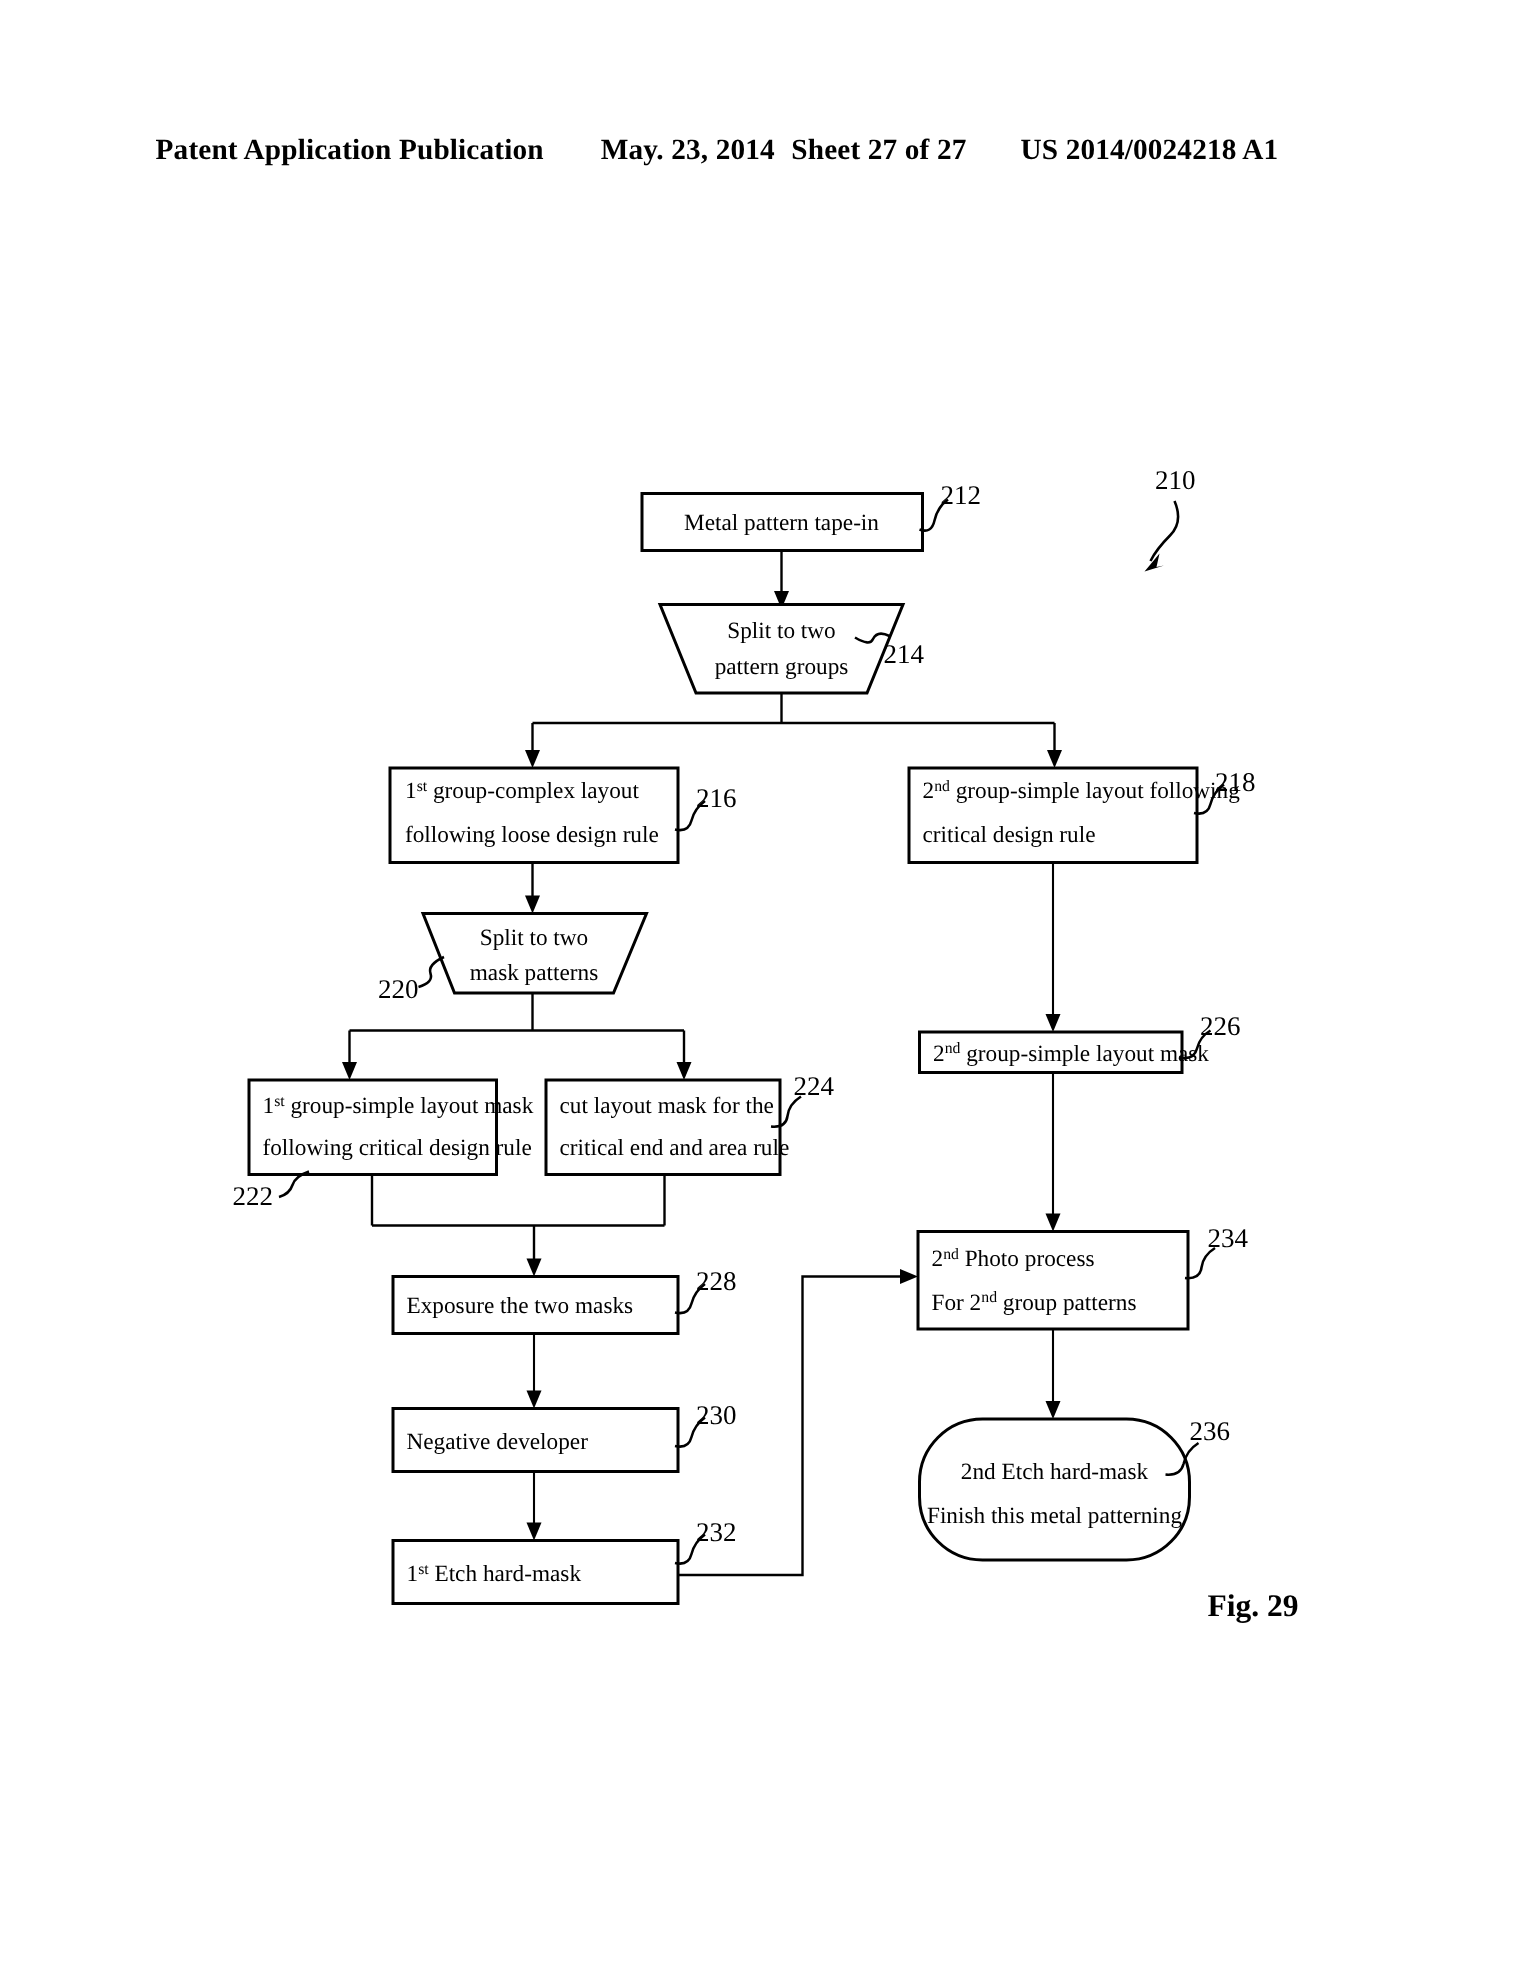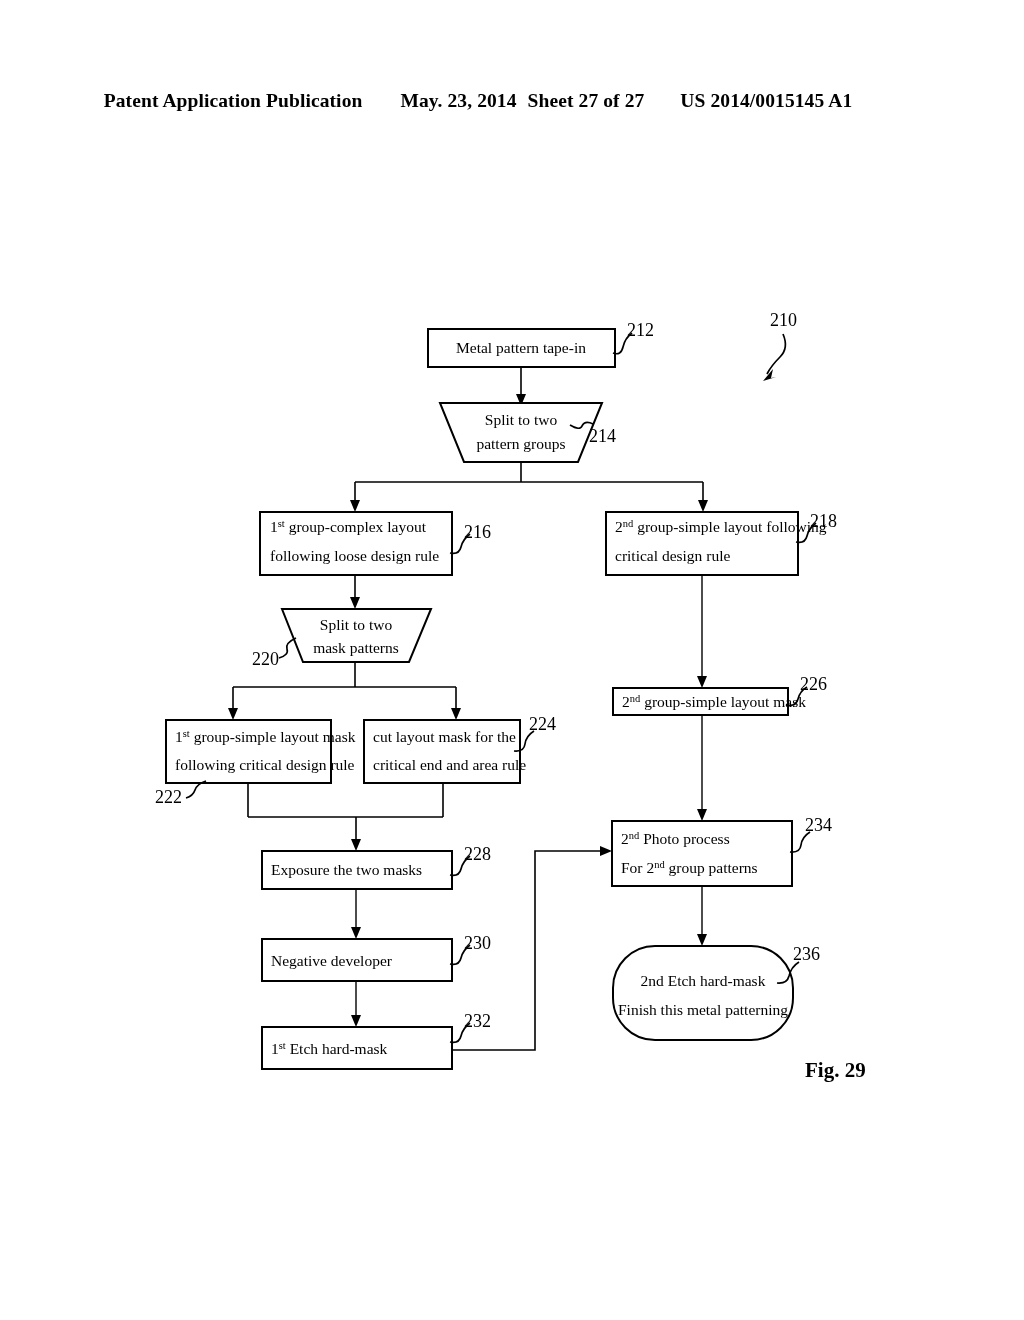--- a/index.html
+++ b/index.html
@@ -104,21 +104,21 @@
 
 <div id="page">
 
   <div id="header">
     <span class="h-pub">Patent Application Publication</span>
     <span class="h-gap1"></span>
     <span class="h-date">May. 23, 2014</span>
     <span class="h-gap2"></span>
     <span class="h-sheet">Sheet 27 of 27</span>
     <span class="h-gap3"></span>
-    <span class="h-patno">US 2014/0015145 A1</span>
+    <span class="h-patno">US 2014/0024218 A1</span>
   </div>
 
   <svg id="figure-svg" viewBox="0 0 1024 1320">
 
     <g>
       <line class="conn" x1="521" y1="367" x2="521" y2="398"></line>
       <polygon class="arrowhead" points="521,406 516,394 526,394"></polygon>
     </g>
 
     <g>

